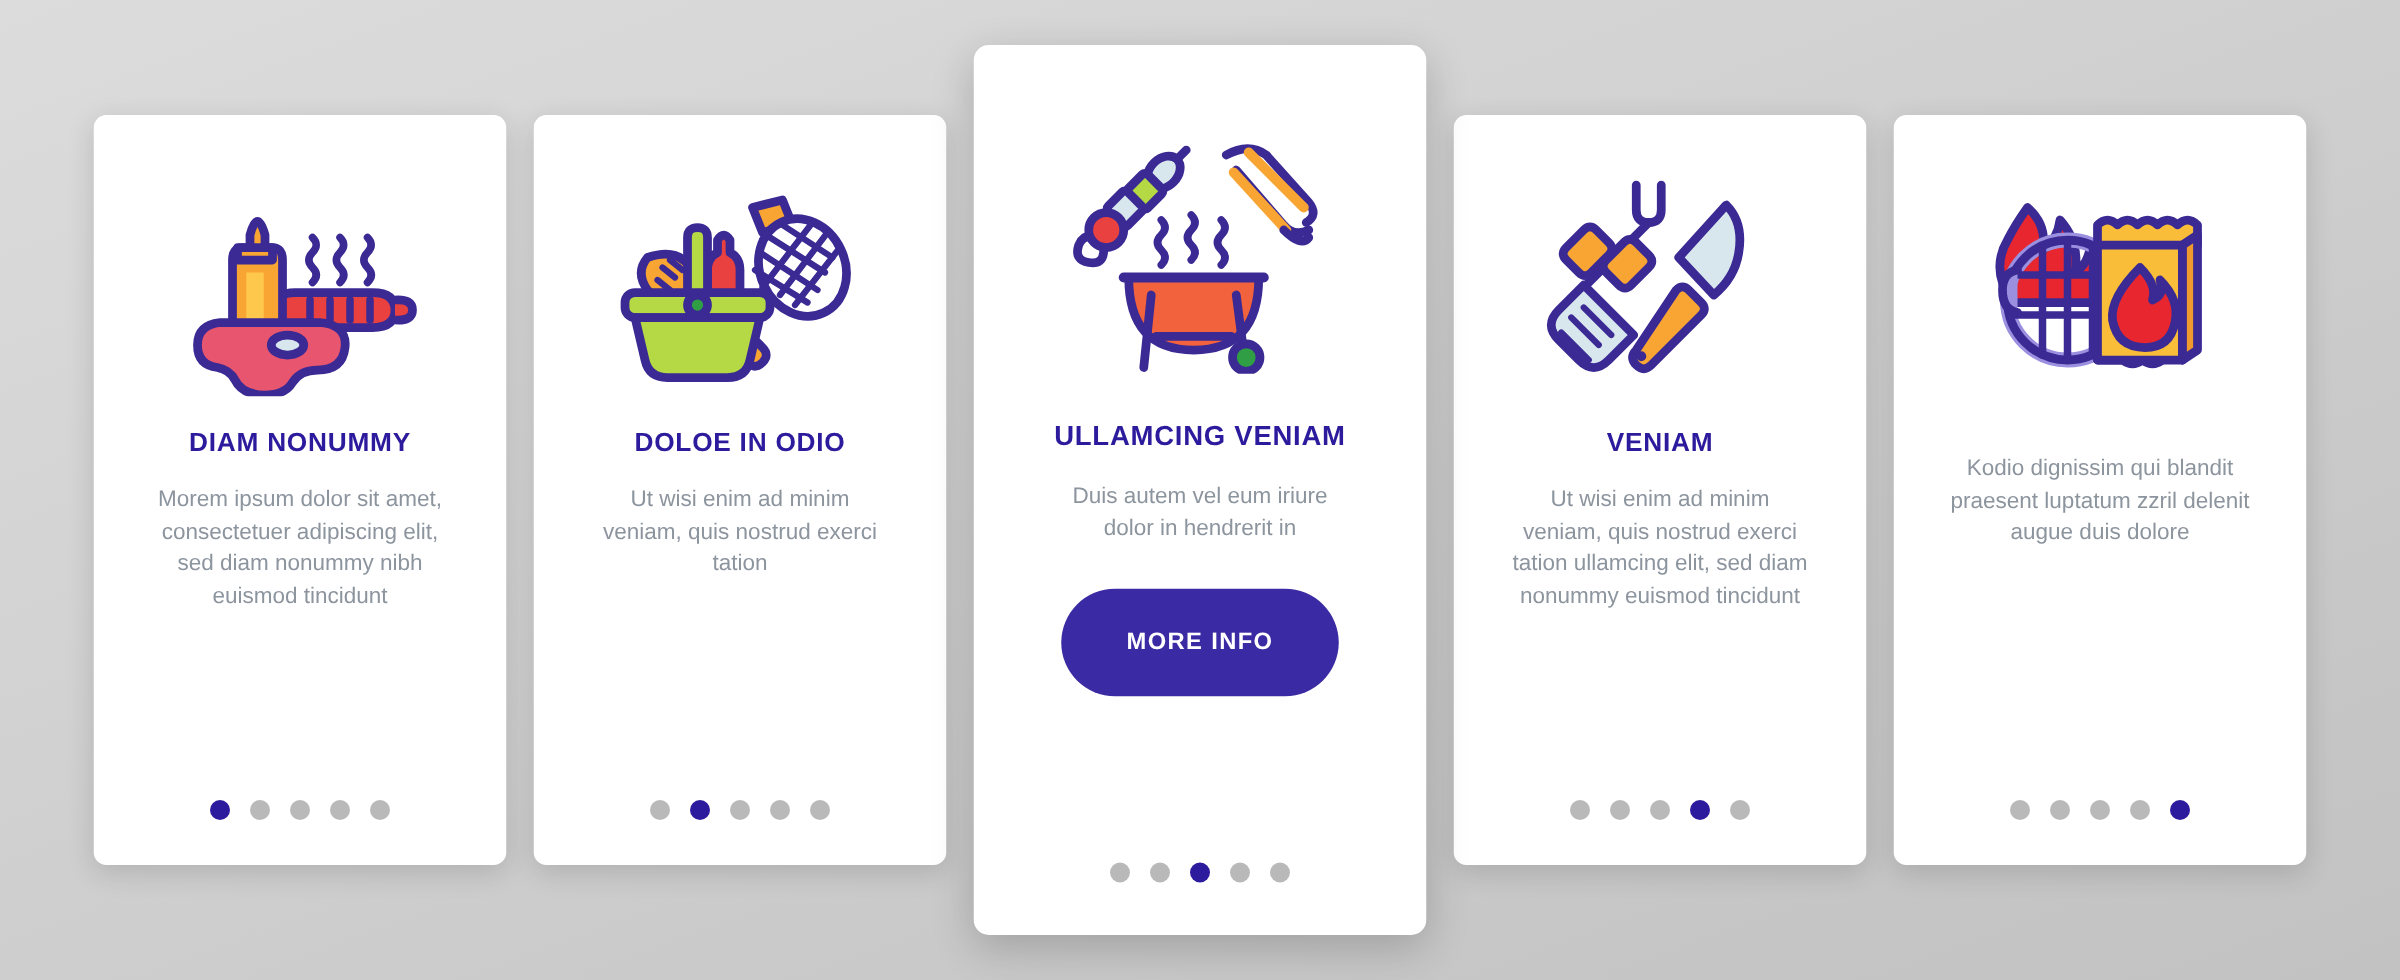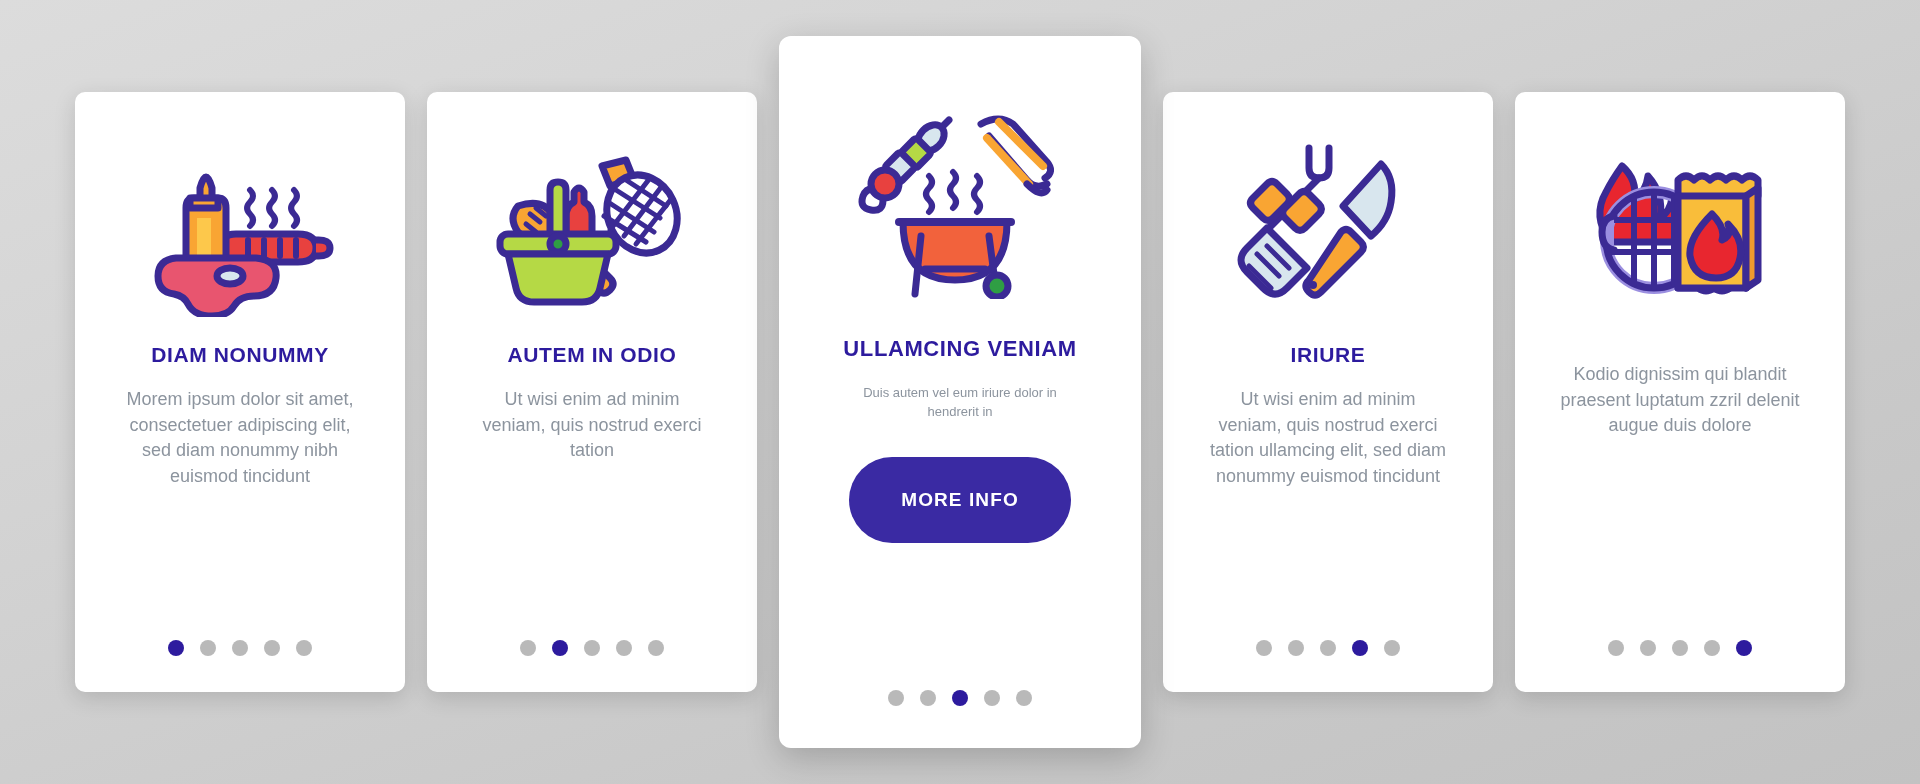--- a/index.html
+++ b/index.html
@@ -76,21 +76,21 @@
 
   .card-body {
     color: #8c949e;
     font-size: 18px;
     line-height: 1.42;
     text-align: center;
     padding: 0 30px;
     margin-top: 20px;
     max-width: 300px;
   }
-  .card.featured .card-body { font-size: 13px; margin-top: 22px; }
+  .card.featured .card-body { font-size: 18px; margin-top: 22px; }
 
   .more-info-btn {
     margin-top: 36px;
     background: #3a2aa3;
     color: #ffffff;
     border: none;
     border-radius: 100px;
     font-family: "Liberation Sans", sans-serif;
     font-weight: bold;
     font-size: 19px;
@@ -177,21 +177,21 @@
         <path d="M82 50 q5 -8 10 0 l0 10 q8 4 8 14 l0 22 l-26 0 l0 -22 q0 -10 8 -14 z" fill="#e8413f"></path>
 
         <path d="M58 98 L58 48 q0 -8 8 -8 q8 0 8 8 L74 98" stroke-width="7" fill="#b5d945"></path>
 
         <rect x="8" y="92" width="116" height="20" rx="8" fill="#b5d945"></rect>
         <circle cx="66" cy="102" r="8" fill="#2f9e44"></circle>
 
         <path d="M16 112 l8 34 q3 14 18 14 l48 0 q15 0 18 -14 l8 -34 z" fill="#b5d945"></path>
       </svg>
     </div>
-    <div class="card-title">AUTEM IN ODIO</div>
+    <div class="card-title">DOLOE IN ODIO</div>
     <div class="card-body">Ut wisi enim ad minim veniam, quis nostrud exerci tation</div>
     <div class="dots">
       <span class="dot"></span>
       <span class="dot active"></span>
       <span class="dot"></span>
       <span class="dot"></span>
       <span class="dot"></span>
     </div>
   </div>
 
@@ -248,21 +248,21 @@
 
         <path d="M96 6 l0 20 q0 10 -10 10 q-10 0 -10 -10 l0 -20" stroke-width="7"></path>
         <path d="M86 36 L22 100" stroke-width="7"></path>
         <path d="M66 52 q5 -5 10 0 l10 10 q5 5 0 10 l-14 14 q-5 5 -10 0 l-10 -10 q-5 -5 0 -10 z" fill="#f9a533"></path>
 
         <path d="M34 42 q5 -5 10 0 l10 10 q5 5 0 10 l-14 14 q-5 5 -10 0 l-10 -10 q-5 -5 0 -10 z" fill="#f9a533"></path>
         <path d="M34 86 L14 106 q-12 12 0 24 l16 16 q12 12 24 0 l20 -20 z" fill="#d8e6ee"></path>
         <path d="M24 112 L46 134 M34 104 L56 126 M16 124 L38 146" stroke-width="5"></path>
       </svg>
     </div>
-    <div class="card-title">IRIURE</div>
+    <div class="card-title">VENIAM</div>
     <div class="card-body">Ut wisi enim ad minim veniam, quis nostrud exerci tation ullamcing elit, sed diam nonummy euismod tincidunt</div>
     <div class="dots">
       <span class="dot"></span>
       <span class="dot"></span>
       <span class="dot"></span>
       <span class="dot active"></span>
       <span class="dot"></span>
     </div>
   </div>
 

